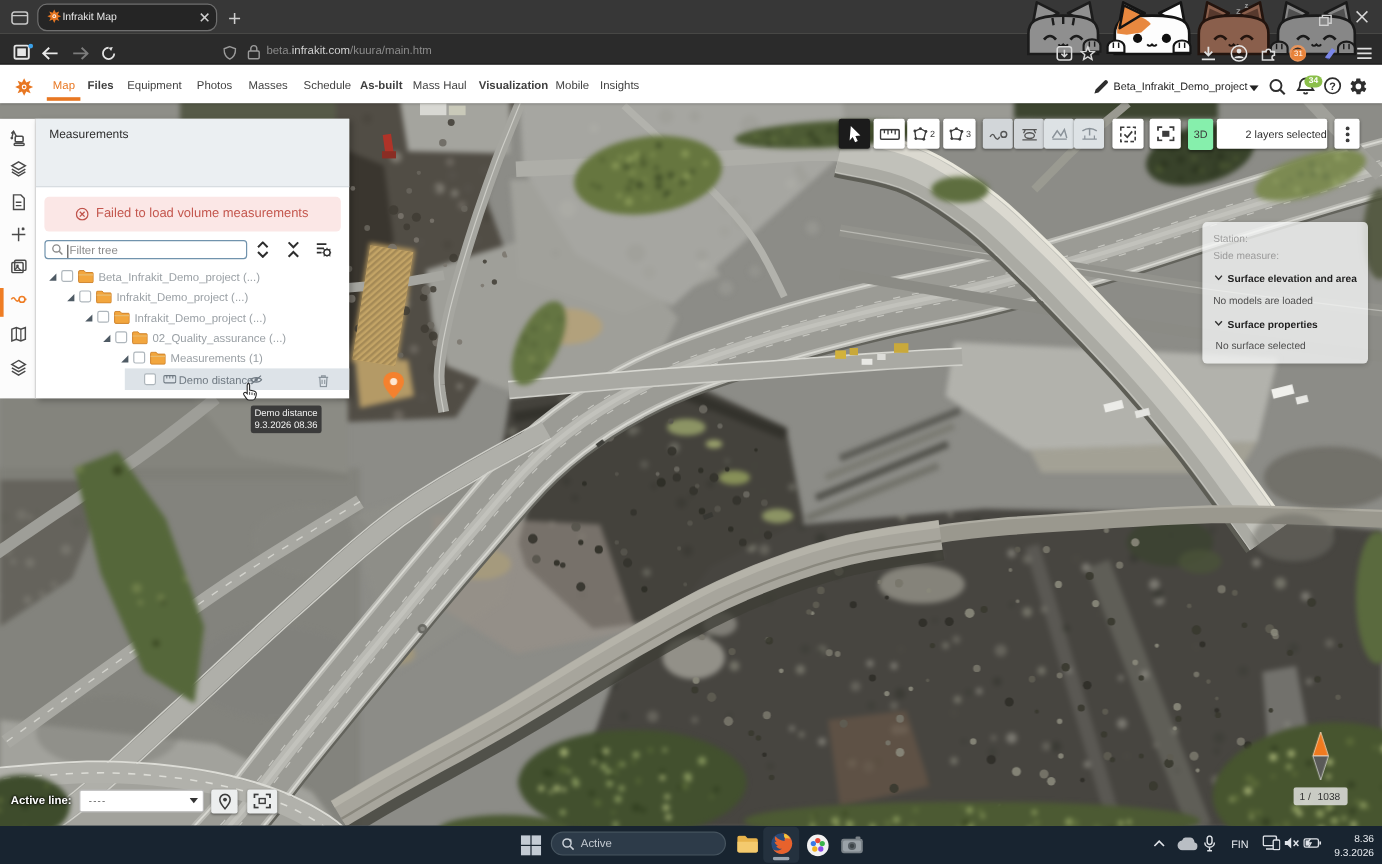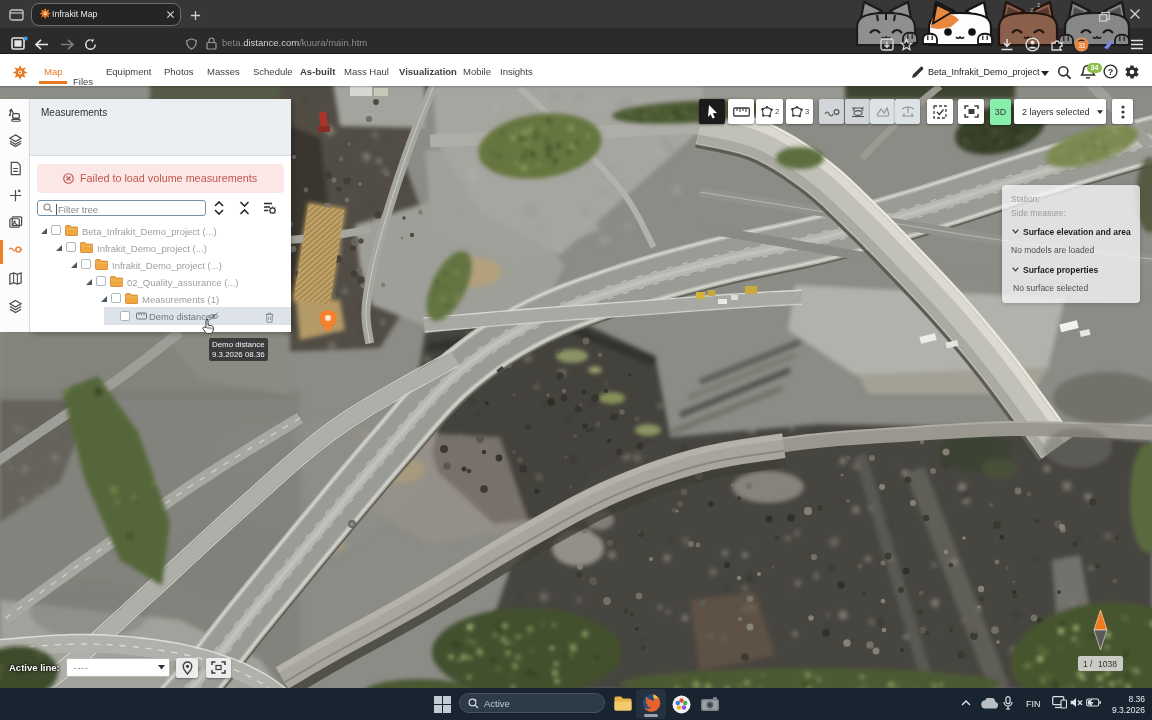--- a/index.html
+++ b/index.html
@@ -1149,21 +1149,21 @@
     <path d="M11.2 6.5 A4.7 4.7 0 1 1 6.5 1.8" fill="none" stroke="#e2e2e2" stroke-width="1.5"></path>
     <path d="M6.5 1.8 L10 1.2 L8.6 4.4 Z" fill="#e2e2e2"></path>
   </svg>
 <svg class="abs" style="left:186px;top:38px" width="11" height="12" viewBox="0 0 11 12">
     <path d="M5.5 0.8 L10.3 2.6 C10.3 7 8.6 9.8 5.5 11.2 C2.4 9.8 0.7 7 0.7 2.6 Z" fill="none" stroke="#9a9a9a" stroke-width="1.2"></path>
   </svg>
 <svg class="abs" style="left:206px;top:37px" width="11" height="13" viewBox="0 0 11 13">
     <rect x="1" y="5.5" width="9" height="6.5" rx="1" fill="none" stroke="#9a9a9a" stroke-width="1.2"></rect>
     <path d="M3 5.5 V3.5 a2.5 2.5 0 0 1 5 0 V5.5" fill="none" stroke="#9a9a9a" stroke-width="1.2"></path>
   </svg>
-<div class="abs" style="left:222px;top:37px;font-size:9.5px;color:#8b8b8b">beta.<span style="color:#d2d2d2">distance.com</span>/kuura/main.htm</div>
+<div class="abs" style="left:222px;top:37px;font-size:9.5px;color:#8b8b8b">beta.<span style="color:#d2d2d2">infrakit.com</span>/kuura/main.htm</div>
 
 <svg class="abs" style="left:880px;top:38px" width="14" height="13" viewBox="0 0 14 13">
     <rect x="1" y="1" width="12" height="11" rx="2" fill="none" stroke="#dadada" stroke-width="1.3"></rect>
     <path d="M7 3.5 V9 M4.5 6.8 L7 9.3 L9.5 6.8" stroke="#dadada" stroke-width="1.3" fill="none"></path>
   </svg>
 <svg class="abs" style="left:900px;top:38px" width="13" height="13" viewBox="0 0 13 13">
     <path d="M6.5 1 L8 4.8 L12 5 L9 7.6 L10 11.6 L6.5 9.4 L3 11.6 L4 7.6 L1 5 L5 4.8 Z" fill="none" stroke="#d6d6d6" stroke-width="1.2"></path>
   </svg>
 <svg class="abs" style="left:1000px;top:38px" width="14" height="13" viewBox="0 0 14 13">
     <path d="M7 1 V8 M3.8 5 L7 8.3 L10.2 5" stroke="#e2e2e2" stroke-width="1.5" fill="none"></path>
@@ -1190,21 +1190,21 @@
   </svg>
 <div class="abs" style="left:1076px;top:41px;min-width:12px;height:9px;background:#e8833a;border-radius:4px;font-size:6.5px;color:#fff;text-align:center;line-height:9px;padding:0 1px">31</div>
 
 <div class="abs" style="left:0;top:54px;width:1152px;height:32px;background:#ffffff;box-shadow:0 1px 2px rgba(0,0,0,0.25)"></div>
 <svg class="abs" style="left:12px;top:64px" width="17" height="17" viewBox="0 0 21 22">
     <path d="M10 1.5 L12.3 6.2 L17 4.2 L15 8.9 L19.7 11 L15 13.1 L17 17.8 L12.3 15.8 L10 20.5 L7.7 15.8 L3 17.8 L5 13.1 L0.3 11 L5 8.9 L3 4.2 L7.7 6.2 Z" fill="#e87722"></path>
     <circle cx="10" cy="11" r="2.6" fill="#fff"></circle>
     <circle cx="10" cy="11" r="1.4" fill="#e87722"></circle>
   </svg>
 <div class="abs" style="left:44px;top:66px;font-size:9.5px;font-weight:400;color:#e87722">Map</div>
-<div class="abs" style="left:73px;top:76px;font-size:9.5px;font-weight:400;color:#3f3f3f">Files</div>
+<div class="abs" style="left:73px;top:66px;font-size:9.5px;font-weight:700;color:#3f3f3f">Files</div>
 <div class="abs" style="left:106px;top:66px;font-size:9.5px;font-weight:400;color:#3f3f3f">Equipment</div>
 <div class="abs" style="left:164px;top:66px;font-size:9.5px;font-weight:400;color:#3f3f3f">Photos</div>
 <div class="abs" style="left:207px;top:66px;font-size:9.5px;font-weight:400;color:#3f3f3f">Masses</div>
 <div class="abs" style="left:253px;top:66px;font-size:9.5px;font-weight:400;color:#3f3f3f">Schedule</div>
 <div class="abs" style="left:300px;top:66px;font-size:9.5px;font-weight:700;color:#3f3f3f">As-built</div>
 <div class="abs" style="left:344px;top:66px;font-size:9.5px;font-weight:400;color:#3f3f3f">Mass Haul</div>
 <div class="abs" style="left:399px;top:66px;font-size:9.5px;font-weight:700;color:#3f3f3f">Visualization</div>
 <div class="abs" style="left:463px;top:66px;font-size:9.5px;font-weight:400;color:#3f3f3f">Mobile</div>
 <div class="abs" style="left:500px;top:66px;font-size:9.5px;font-weight:400;color:#3f3f3f">Insights</div>
 <div class="abs" style="left:39px;top:81px;width:28px;height:2.5px;background:#e87722"></div>
@@ -1454,21 +1454,21 @@
       <svg width="15" height="13" viewBox="0 0 15 13">
         <path d="M1 4 V1 H4.5 M10.5 1 H14 V4 M14 9 V12 H10.5 M4.5 12 H1 V9" fill="none" stroke="#3c3c3c" stroke-width="1.5"></path>
         <rect x="4.5" y="4" width="6" height="5" fill="#3c3c3c"></rect>
       </svg>
     </div>
   </div>
 <div class="abs" style="left:990px;top:99px;width:21px;height:26px;background:#86efac;box-shadow:0 1px 2.5px rgba(0,0,0,0.4);border-radius:2px">
     <div style="width:100%;height:100%;display:flex;align-items:center;justify-content:center;font-size:9px;color:#3c3c3c">3D</div>
   </div>
 <div class="abs" style="left:1014px;top:99px;width:92px;height:25px;background:#fff;box-shadow:0 1px 2.5px rgba(0,0,0,0.4);border-radius:2px">
-    <div style="width:100%;height:100%;display:flex;align-items:center;padding-left:8px;font-size:9px;color:#2c2c2c">2 layers selected<svg width="6" height="4" viewBox="0 0 8 5" style="margin-left:7px">
+    <div style="width:100%;height:100%;display:flex;align-items:center;padding-left:24px;font-size:9px;color:#2c2c2c">2 layers selected<svg width="6" height="4" viewBox="0 0 8 5" style="margin-left:7px">
         <path d="M0 0 h8 L4 5 Z" fill="#2c2c2c"></path>
       </svg></div>
   </div>
 <div class="abs" style="left:1112px;top:99px;width:21px;height:25px;background:#fff;box-shadow:0 1px 2.5px rgba(0,0,0,0.4);border-radius:2px">
     <div style="width:100%;height:100%;display:flex;align-items:center;justify-content:center">
       <svg width="4" height="14" viewBox="0 0 4 14">
         <circle cx="2" cy="2" r="1.6" fill="#3c3c3c"></circle>
         <circle cx="2" cy="7" r="1.6" fill="#3c3c3c"></circle>
         <circle cx="2" cy="12" r="1.6" fill="#3c3c3c"></circle>
       </svg>

